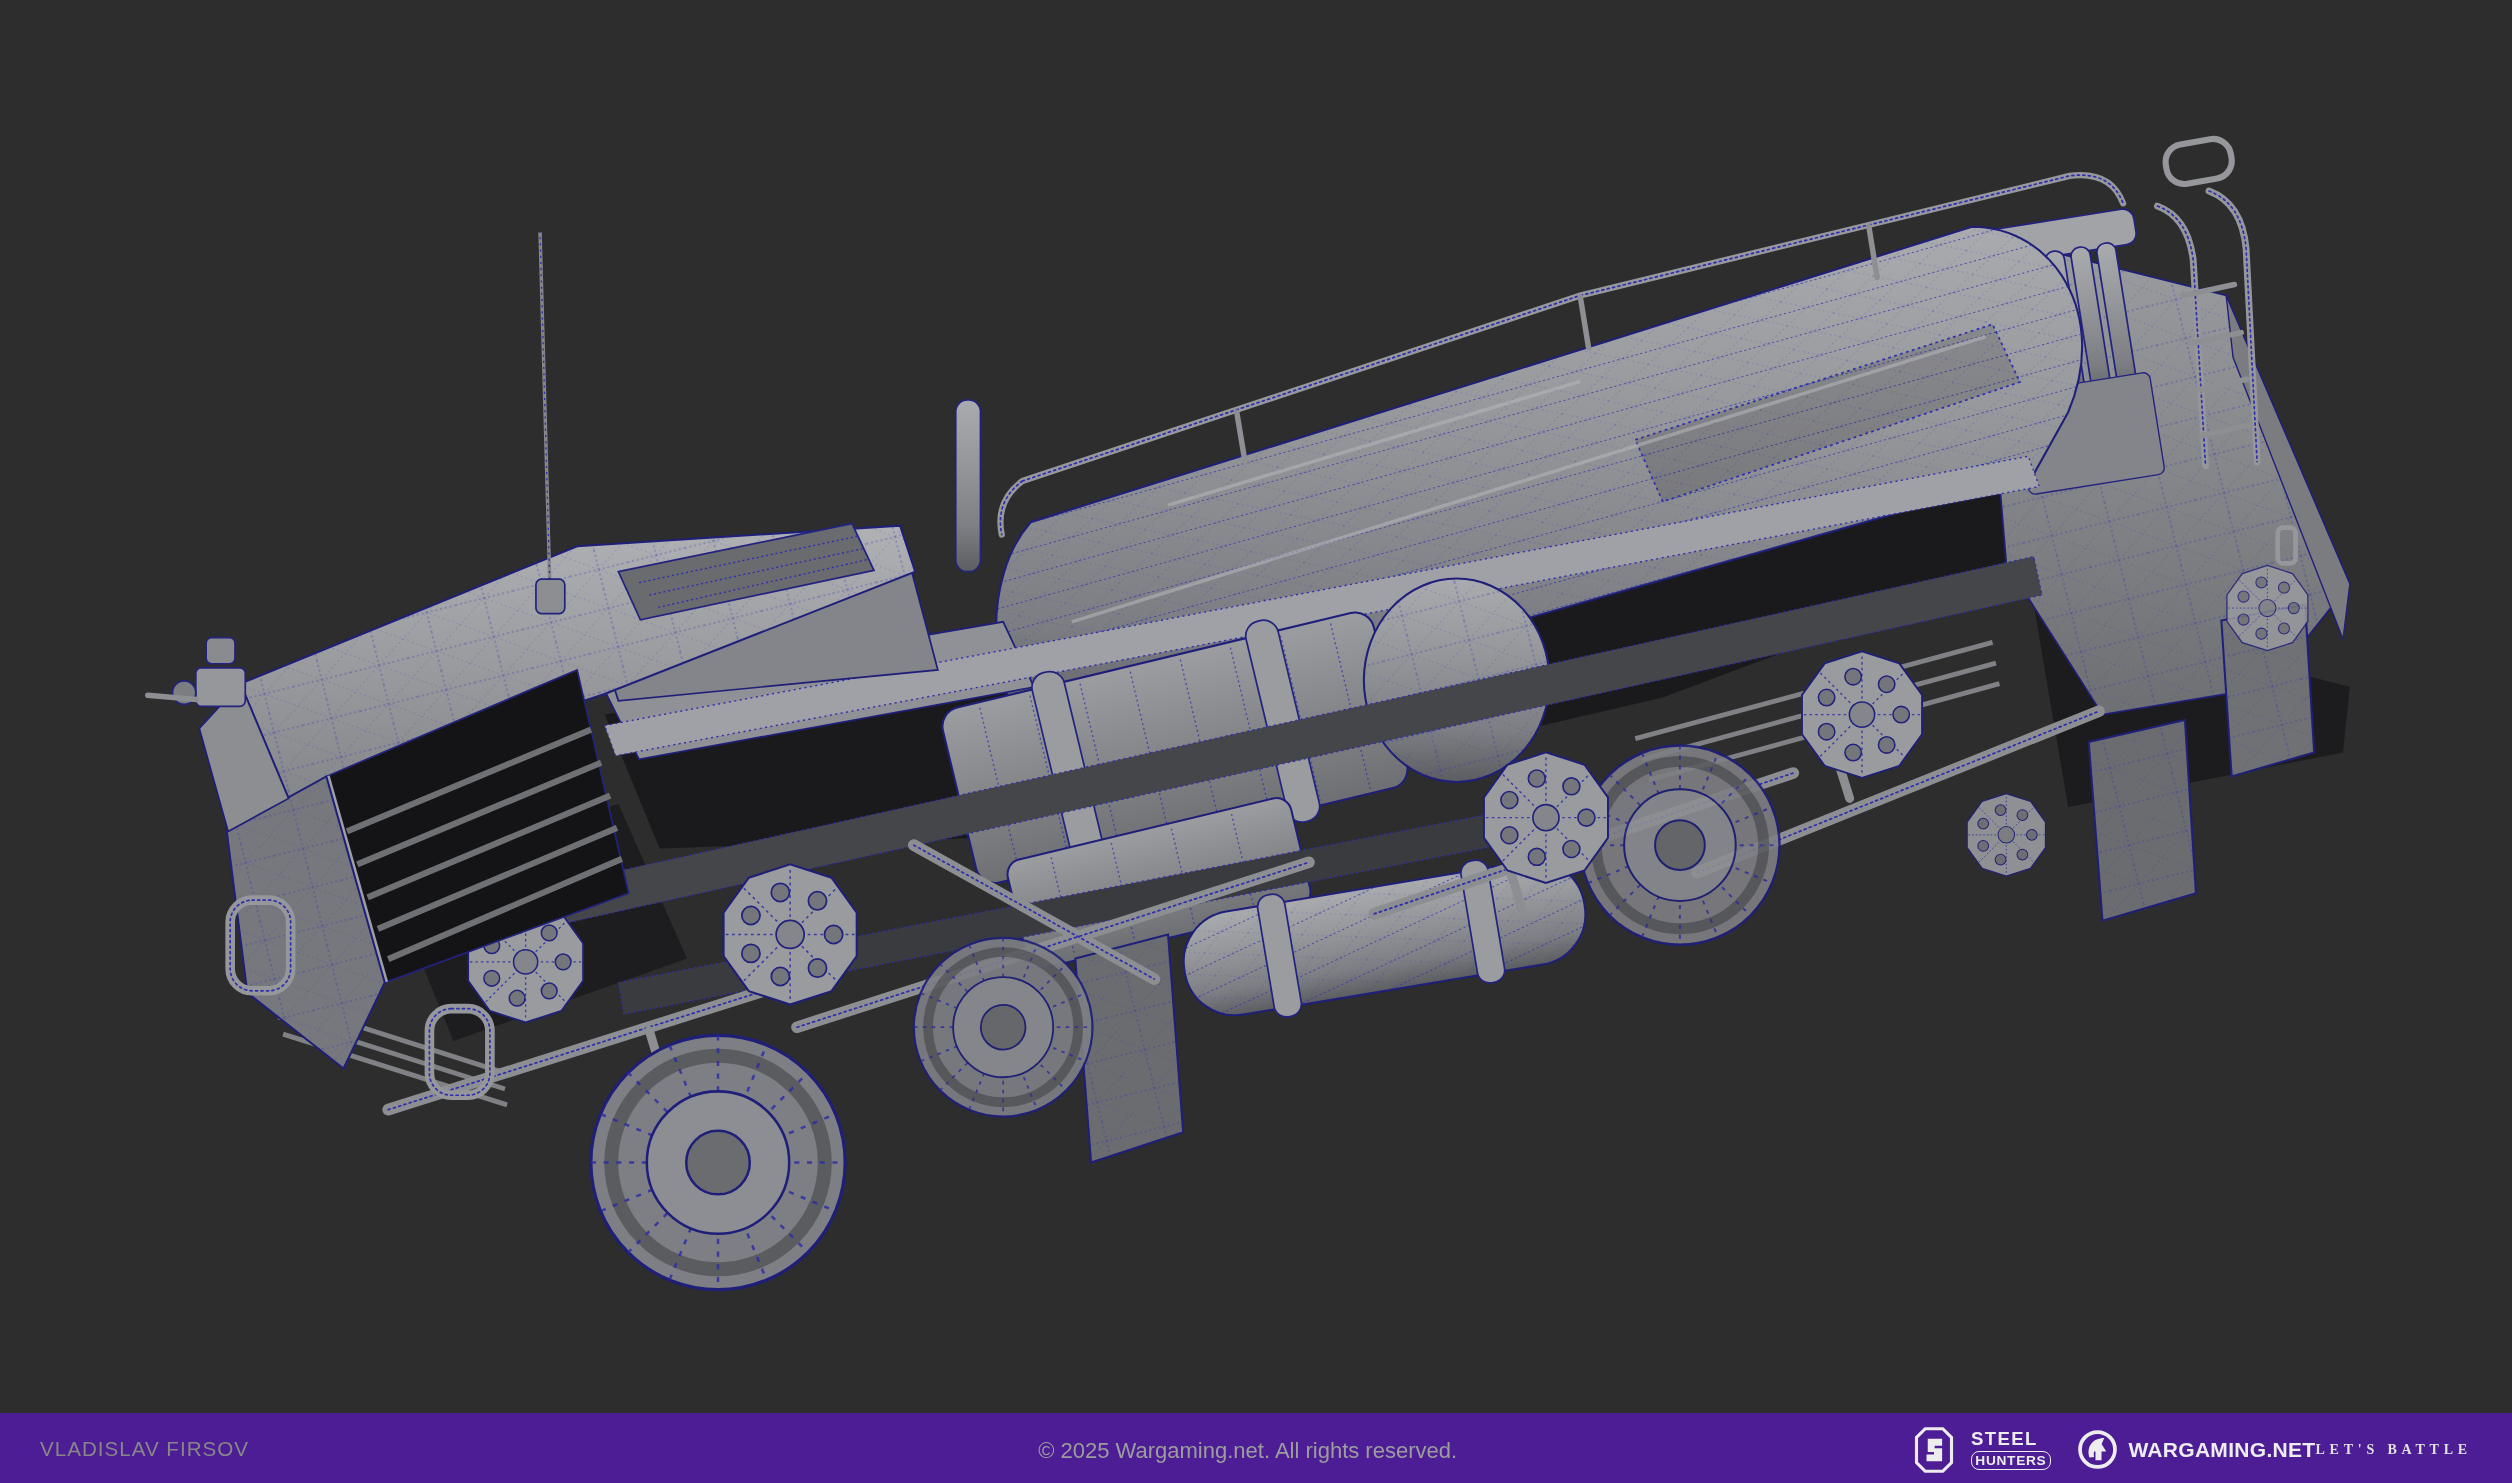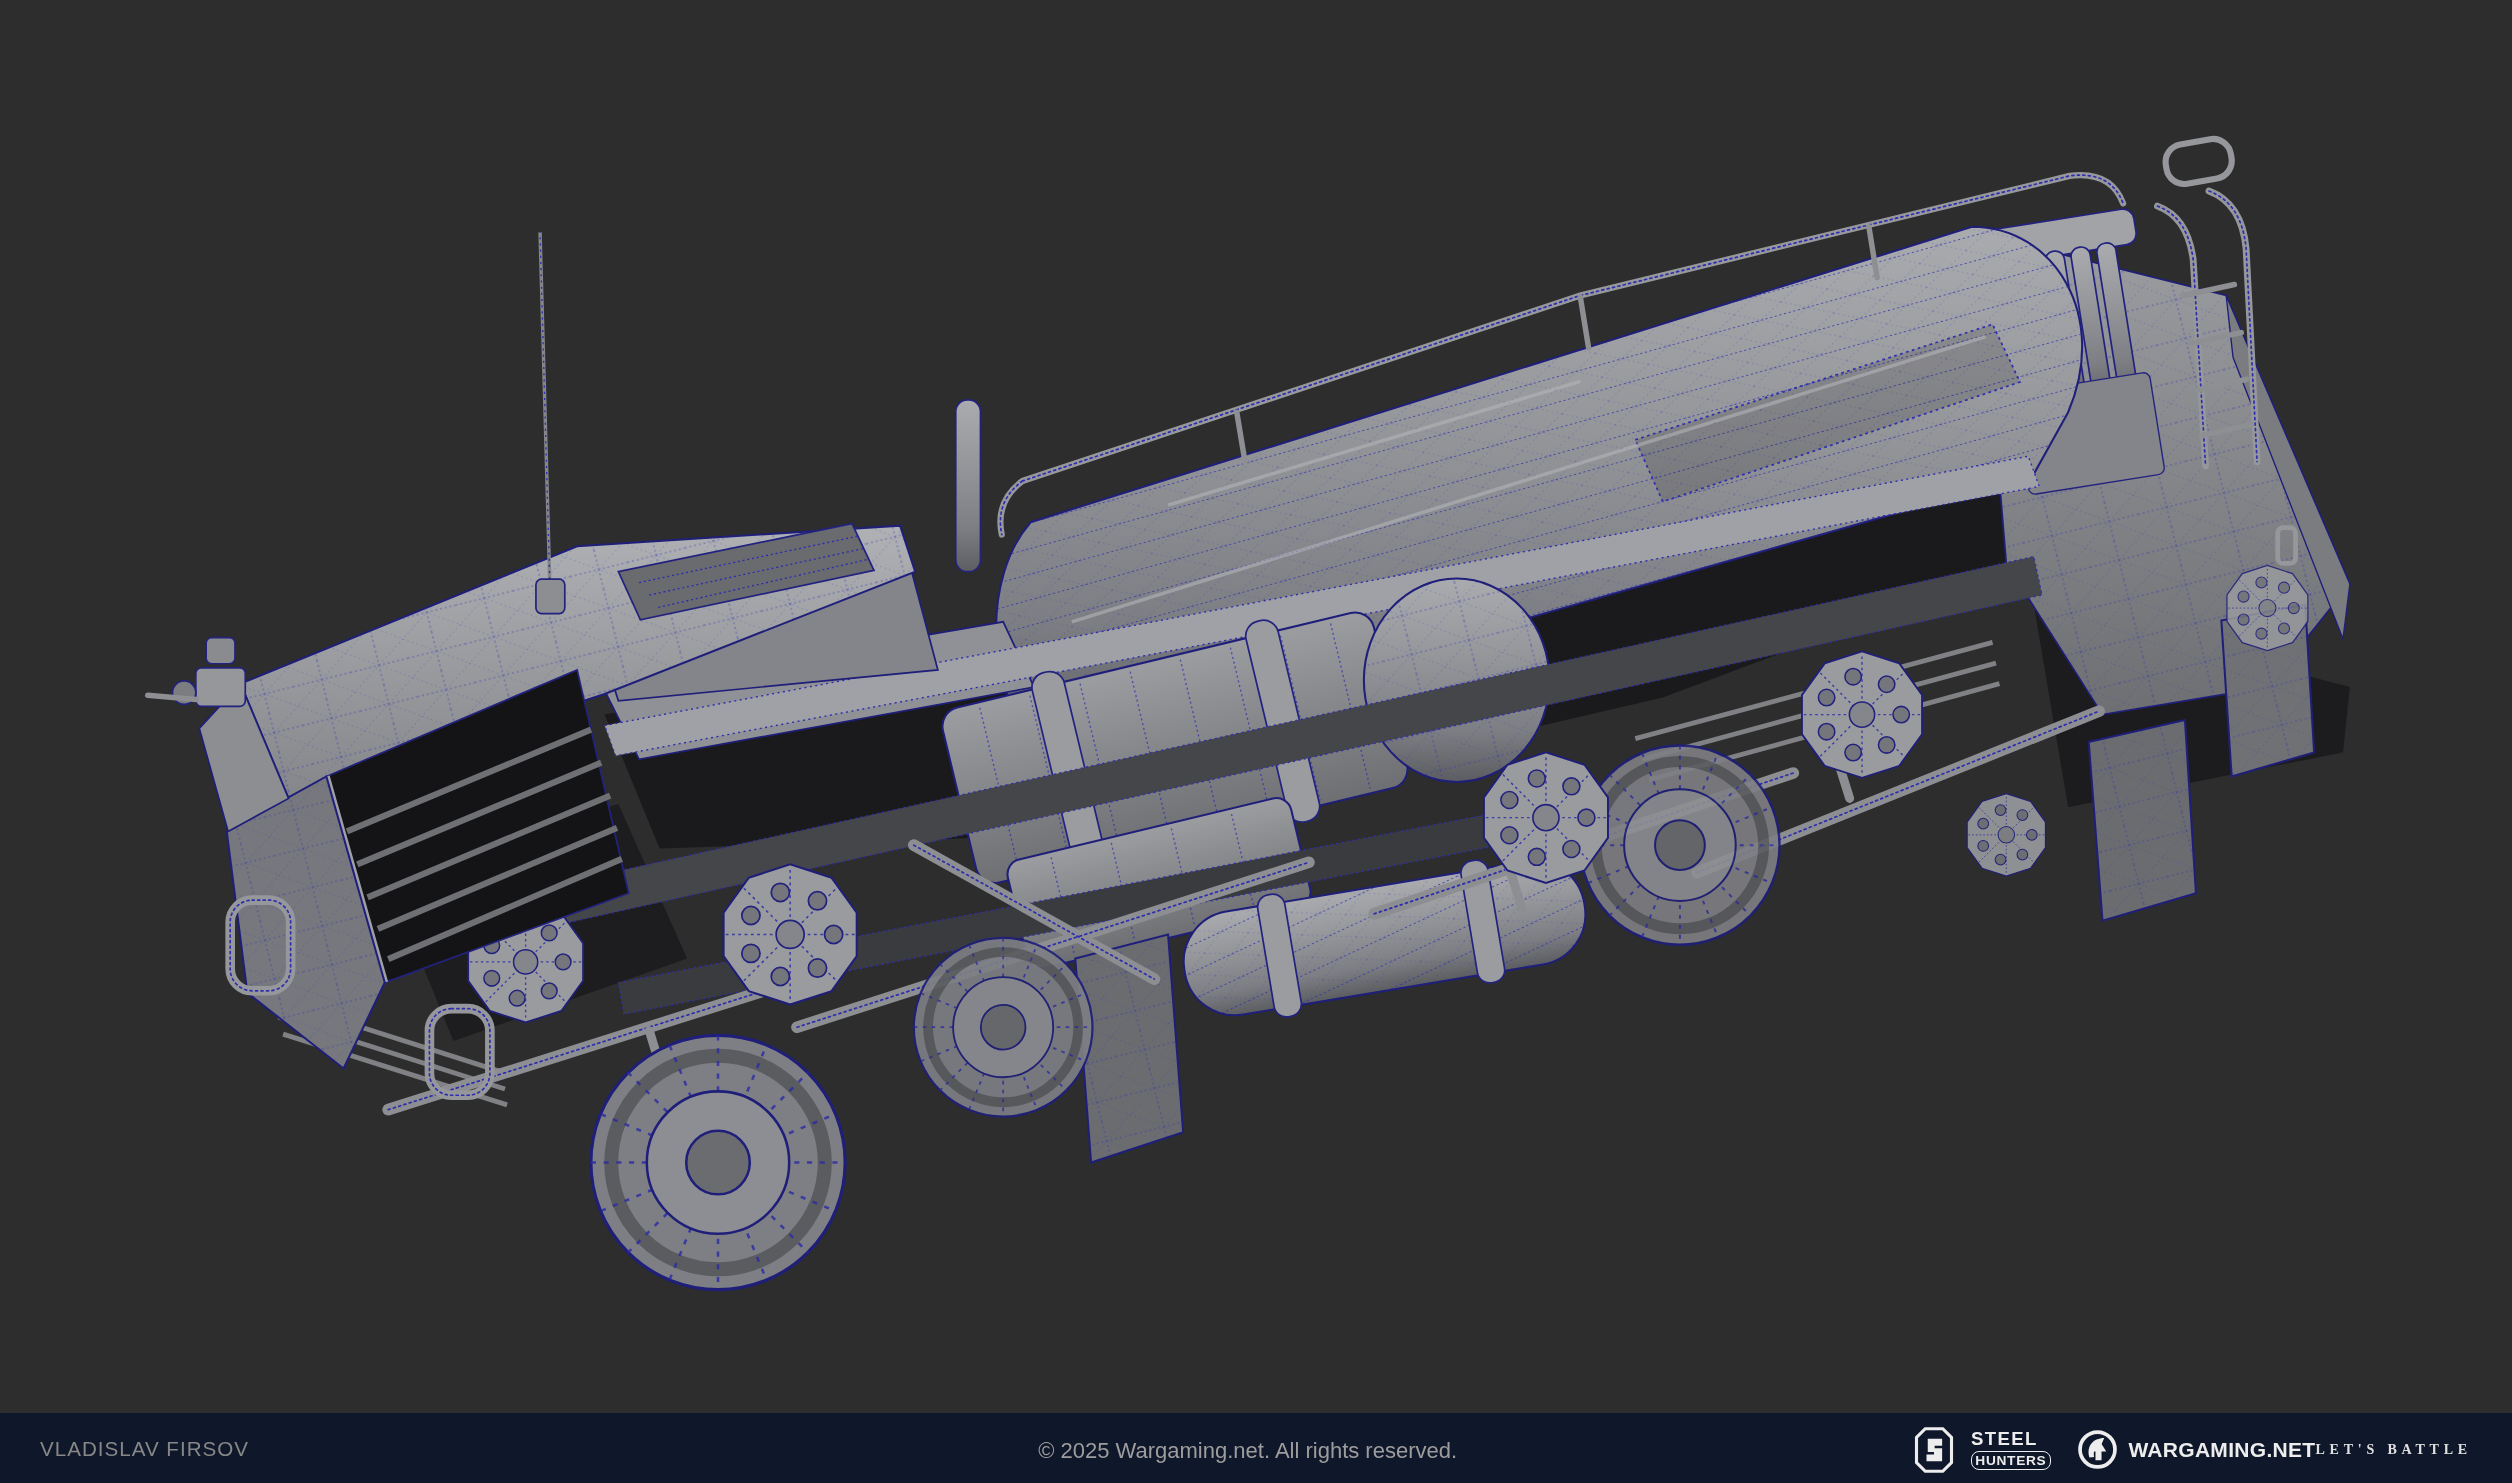--- a/index.html
+++ b/index.html
@@ -1,21 +1,21 @@
 <!DOCTYPE html>
 <html style="font-size:11px"><head>
 <meta charset="utf-8">
 <style>
   html,body{margin:0;padding:0;background:#2d2d2e;}
   body{width:2512px;height:1484px;position:relative;overflow:hidden;
        font-family:"Liberation Sans","DejaVu Sans",sans-serif;}
   .stage{position:absolute;left:0;top:0;width:2512px;height:1412px;background:#2d2d2e;}
   .stage svg{display:block;width:2512px;height:1412px;}
 
-  .footer{position:absolute;left:0;bottom:0;width:2512px;height:71px;background:#0f172a;
+  .footer{position:absolute;left:0;bottom:0;width:2512px;height:71px;background:#4c1d95;
           display:flex;align-items:center;justify-content:space-between;box-sizing:border-box;
           padding:0 40px;}
   .artist{color:#878787;font-size:20.6px;letter-spacing:1px;white-space:nowrap;}
   .copyright{position:absolute;left:50%;top:50%;transform:translate(-52%,-42%);
              color:#9d9d9d;font-size:22px;white-space:nowrap;}
   .logos{display:flex;align-items:center;gap:25px;margin-top:2.7px;}
   .sh-logo{display:flex;align-items:center;gap:17px;}
   .sh-word{display:flex;flex-direction:column;align-items:flex-start;line-height:1;}
   .sh-word .l1{color:#ededed;font-weight:bold;font-size:18.6px;letter-spacing:1.4px;}
   .sh-word .l2{color:#ededed;font-weight:bold;font-size:13.7px;letter-spacing:0.7px;

